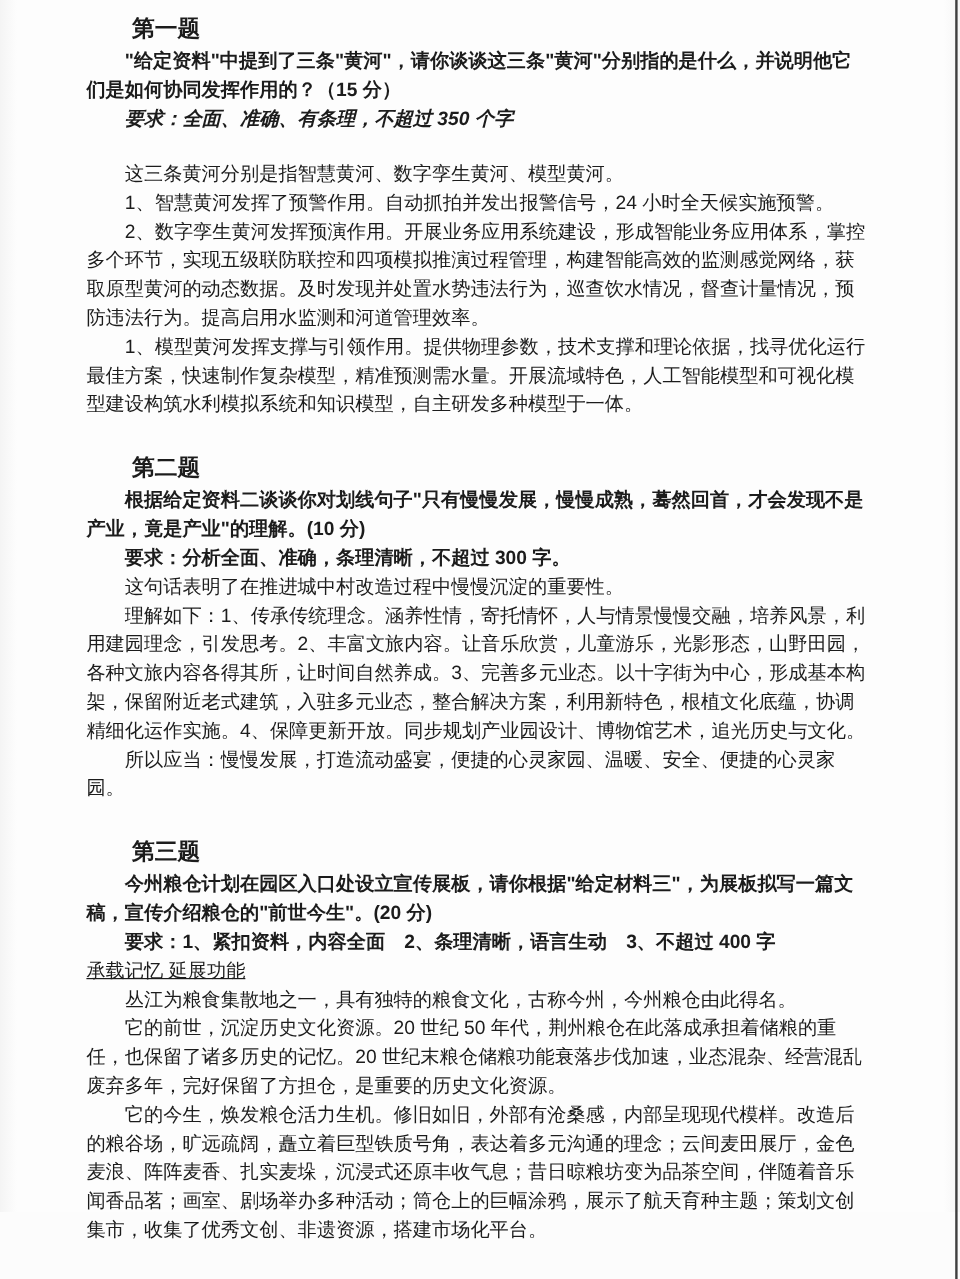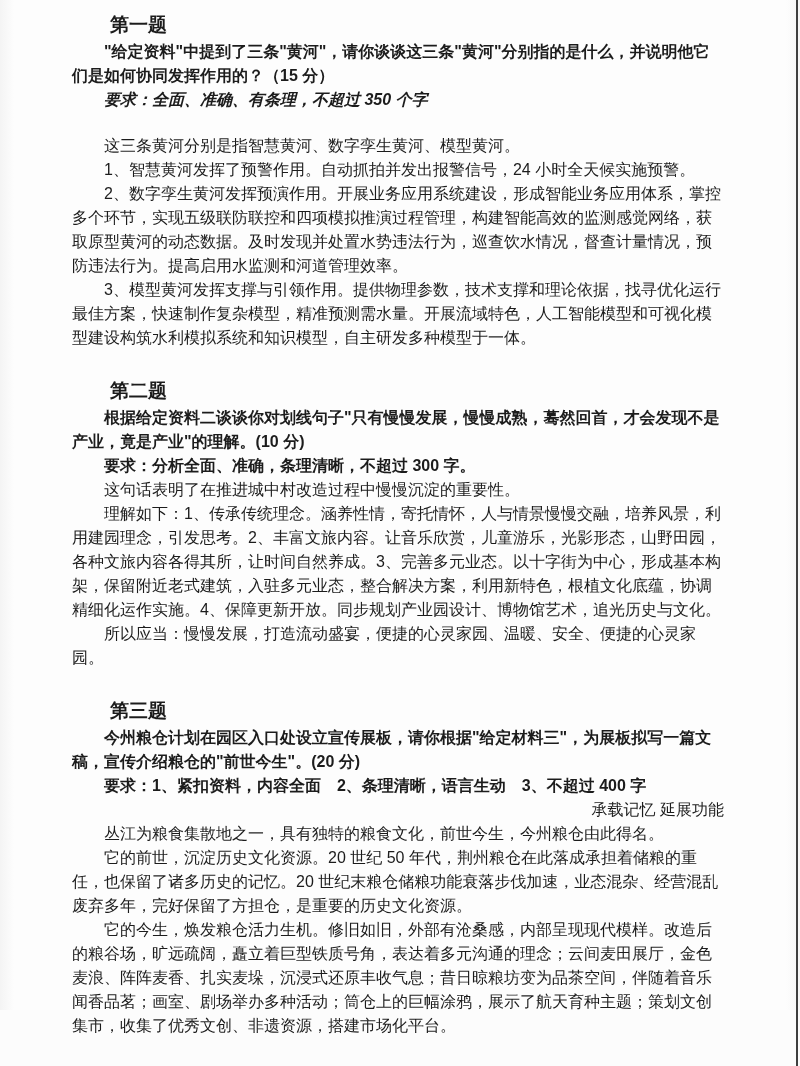--- a/index.html
+++ b/index.html
@@ -30,38 +30,38 @@
   section + section { margin-top: 28px; }
   .q-title {
     font-size: 19px;
     line-height: 26px;
     font-weight: 700;
     margin: 0 0 2px 2em;
   }
   p { margin: 0; text-indent: 2em; }
   .q-text, .q-req { font-weight: 700; }
   #sections section:first-child .q-req { margin-bottom: 22px; font-style: italic; }
-  .q-subtitle { text-indent: 0; text-align: right; }
+  .q-subtitle { text-indent: 0; text-align: left; text-decoration: underline; }
 </style>
 </head>
 <body>
 
 <main class="page">
   <div class="edge-line"></div>
   <div id="sections">
   <section class="question-section">
     <h2 class="q-title">第一题</h2>
     <p class="q-text">"给定资料"中提到了三条"黄河"，请你谈谈这三条"黄河"分别指的是什么，并说明他它们是如何协同发挥作用的？（15 分）</p>
     <p class="q-req">要求：全面、准确、有条理，不超过 350 个字</p>
 
     <div class="answers">
           <p class="answer">这三条黄河分别是指智慧黄河、数字孪生黄河、模型黄河。</p>
           <p class="answer">1、智慧黄河发挥了预警作用。自动抓拍并发出报警信号，24 小时全天候实施预警。</p>
           <p class="answer">2、数字孪生黄河发挥预演作用。开展业务应用系统建设，形成智能业务应用体系，掌控多个环节，实现五级联防联控和四项模拟推演过程管理，构建智能高效的监测感觉网络，获取原型黄河的动态数据。及时发现并处置水势违法行为，巡查饮水情况，督查计量情况，预防违法行为。提高启用水监测和河道管理效率。</p>
-          <p class="answer">3、模型黄河发挥支撑与引领作用。提供物理参数，技术支撑和理论依据，找寻优化运行最佳方案，快速制作复杂模型，精准预测需水量。开展流域特色，人工智能模型和可视化模型建设构筑水利模拟系统和知识模型，自主研发多种模型于一体。</p>
+          <p class="answer">1、模型黄河发挥支撑与引领作用。提供物理参数，技术支撑和理论依据，找寻优化运行最佳方案，快速制作复杂模型，精准预测需水量。开展流域特色，人工智能模型和可视化模型建设构筑水利模拟系统和知识模型，自主研发多种模型于一体。</p>
         </div>
   </section>
 
   <section class="question-section">
     <h2 class="q-title">第二题</h2>
     <p class="q-text">根据给定资料二谈谈你对划线句子"只有慢慢发展，慢慢成熟，蓦然回首，才会发现不是产业，竟是产业"的理解。(10 分)</p>
     <p class="q-req">要求：分析全面、准确，条理清晰，不超过 300 字。</p>
 
     <div class="answers">
           <p class="answer">这句话表明了在推进城中村改造过程中慢慢沉淀的重要性。</p>
@@ -69,19 +69,19 @@
           <p class="answer">所以应当：慢慢发展，打造流动盛宴，便捷的心灵家园、温暖、安全、便捷的心灵家园。</p>
         </div>
   </section>
 
   <section class="question-section">
     <h2 class="q-title">第三题</h2>
     <p class="q-text">今州粮仓计划在园区入口处设立宣传展板，请你根据"给定材料三"，为展板拟写一篇文稿，宣传介绍粮仓的"前世今生"。(20 分)</p>
     <p class="q-req">要求：1、紧扣资料，内容全面　2、条理清晰，语言生动　3、不超过 400 字</p>
     <p class="q-subtitle">承载记忆 延展功能</p>
     <div class="answers">
-          <p class="answer">丛江为粮食集散地之一，具有独特的粮食文化，前世今生，今州粮仓由此得名。</p>
+          <p class="answer">丛江为粮食集散地之一，具有独特的粮食文化，古称今州，今州粮仓由此得名。</p>
           <p class="answer">它的前世，沉淀历史文化资源。20 世纪 50 年代，荆州粮仓在此落成承担着储粮的重任，也保留了诸多历史的记忆。20 世纪末粮仓储粮功能衰落步伐加速，业态混杂、经营混乱废弃多年，完好保留了方担仓，是重要的历史文化资源。</p>
           <p class="answer">它的今生，焕发粮仓活力生机。修旧如旧，外部有沧桑感，内部呈现现代模样。改造后的粮谷场，旷远疏阔，矗立着巨型铁质号角，表达着多元沟通的理念；云间麦田展厅，金色麦浪、阵阵麦香、扎实麦垛，沉浸式还原丰收气息；昔日晾粮坊变为品茶空间，伴随着音乐闻香品茗；画室、剧场举办多种活动；筒仓上的巨幅涂鸦，展示了航天育种主题；策划文创集市，收集了优秀文创、非遗资源，搭建市场化平台。</p>
         </div>
   </section>
 </div>
 </main>
 
 </body></html>

